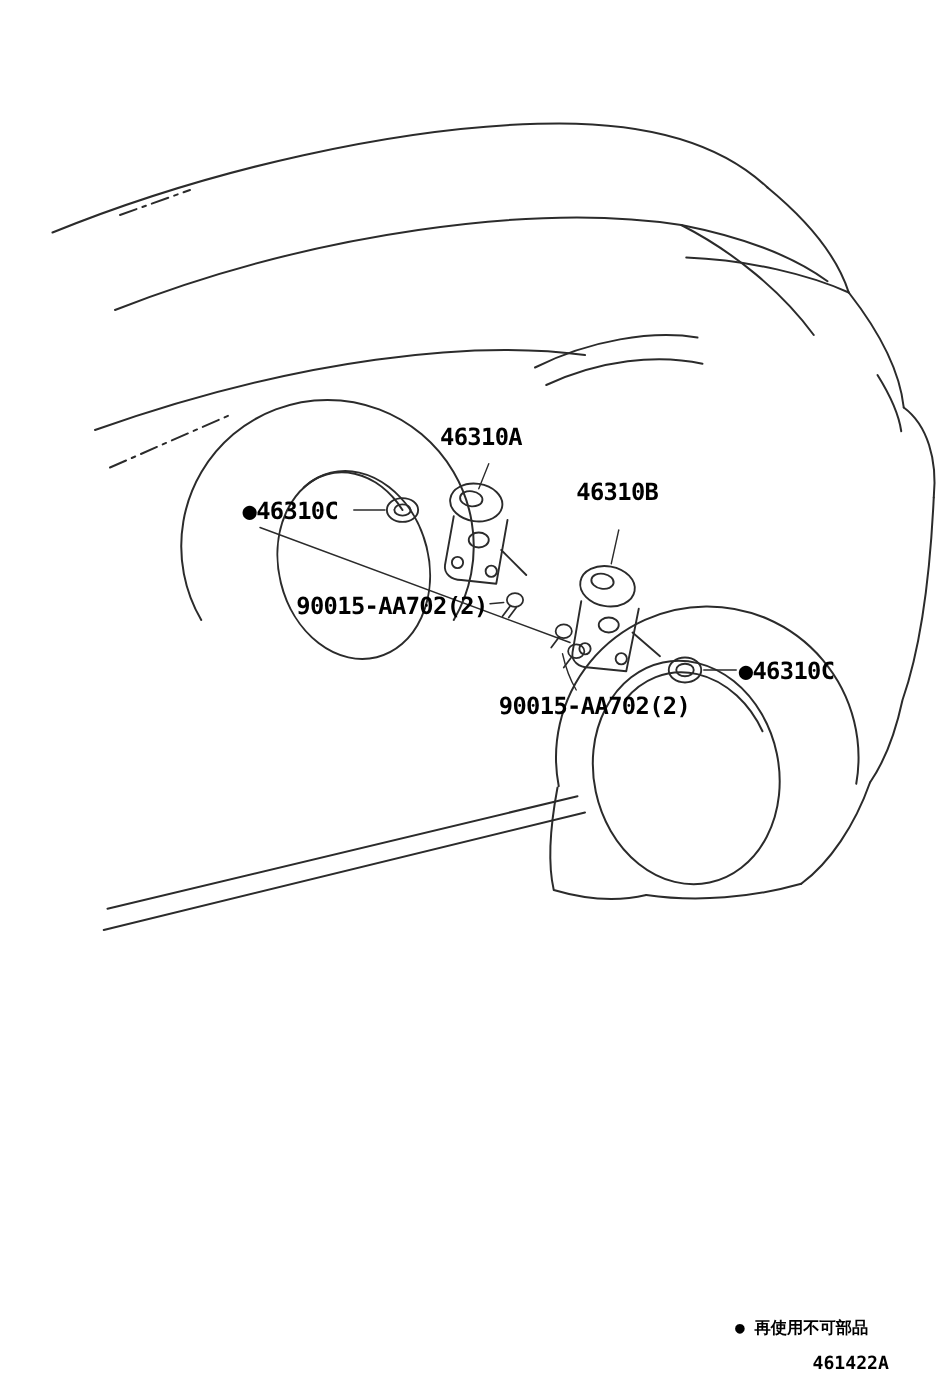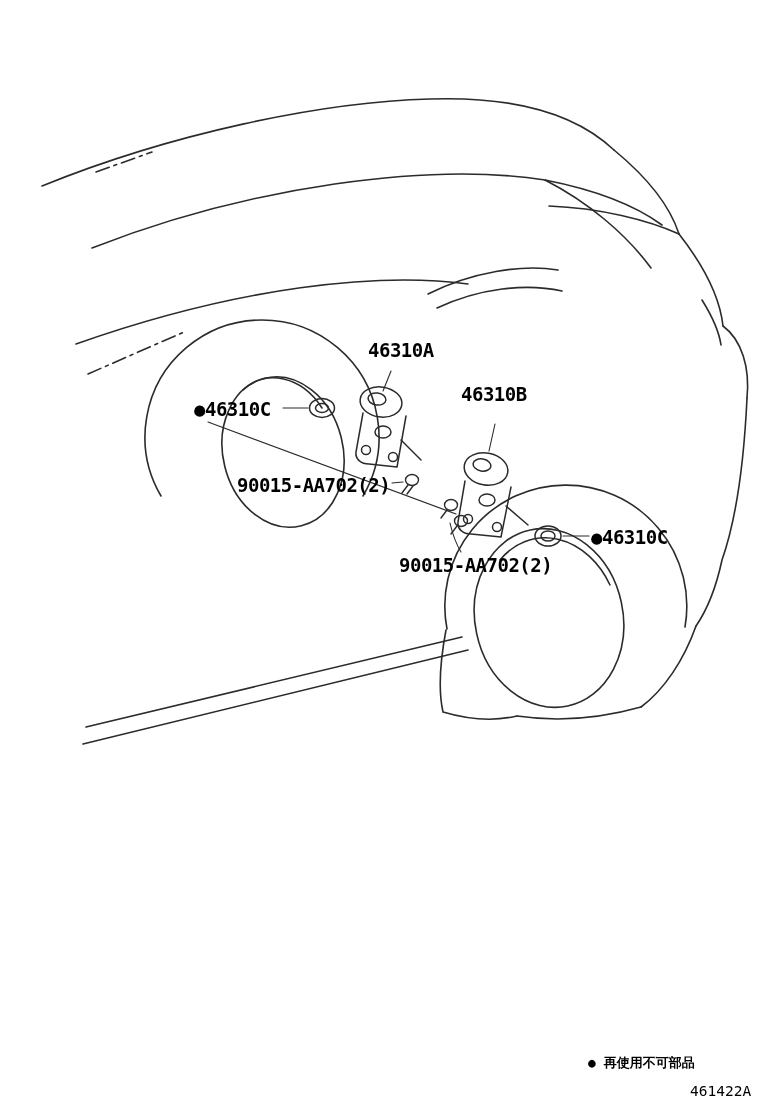--- a/index.html
+++ b/index.html
@@ -35,24 +35,24 @@
     left: 588px;
     top: 1008px;
     font-size: 13px;
     font-weight: 700;
     color: #000000;
     line-height: 22px;
     white-space: pre;
   }
   .figcode {
     position: absolute;
-    left: 690px;
+    left: 650px;
     top: 1083px;
     font-size: 14.5px;
-    font-weight: 400;
+    font-weight: 700;
     color: #000000;
     white-space: pre;
   }
 </style>
 </head>
 <body>
 
 <div class="canvas">
 
   <svg class="art" width="760" height="1112" viewBox="0 0 760 1112">
@@ -153,21 +153,21 @@
         <path d="M283,408 L308,408"></path>
         <path d="M495,424 L489,451"></path>
         <path d="M392,483 L403,482"></path>
         <path d="M589,536 L563,536"></path>
         <path d="M461,552 C455,542 452,532 450,523"></path>
       </g>
 
     </g>
   </svg>
 
-  <div class="lbl" style="left:368px; top:340px;">46310A</div>
+  <div class="lbl" style="left:352px; top:340px;">46310A</div>
 
   <div class="lbl" style="left:194px; top:399px;">●46310C</div>
 
   <div class="lbl" style="left:461px; top:384px;">46310B</div>
 
   <div class="lbl" style="left:237px; top:475px;">90015-AA702(2)</div>
 
   <div class="lbl" style="left:591px; top:527px;">●46310C</div>
 
   <div class="lbl" style="left:399px; top:555px;">90015-AA702(2)</div>

